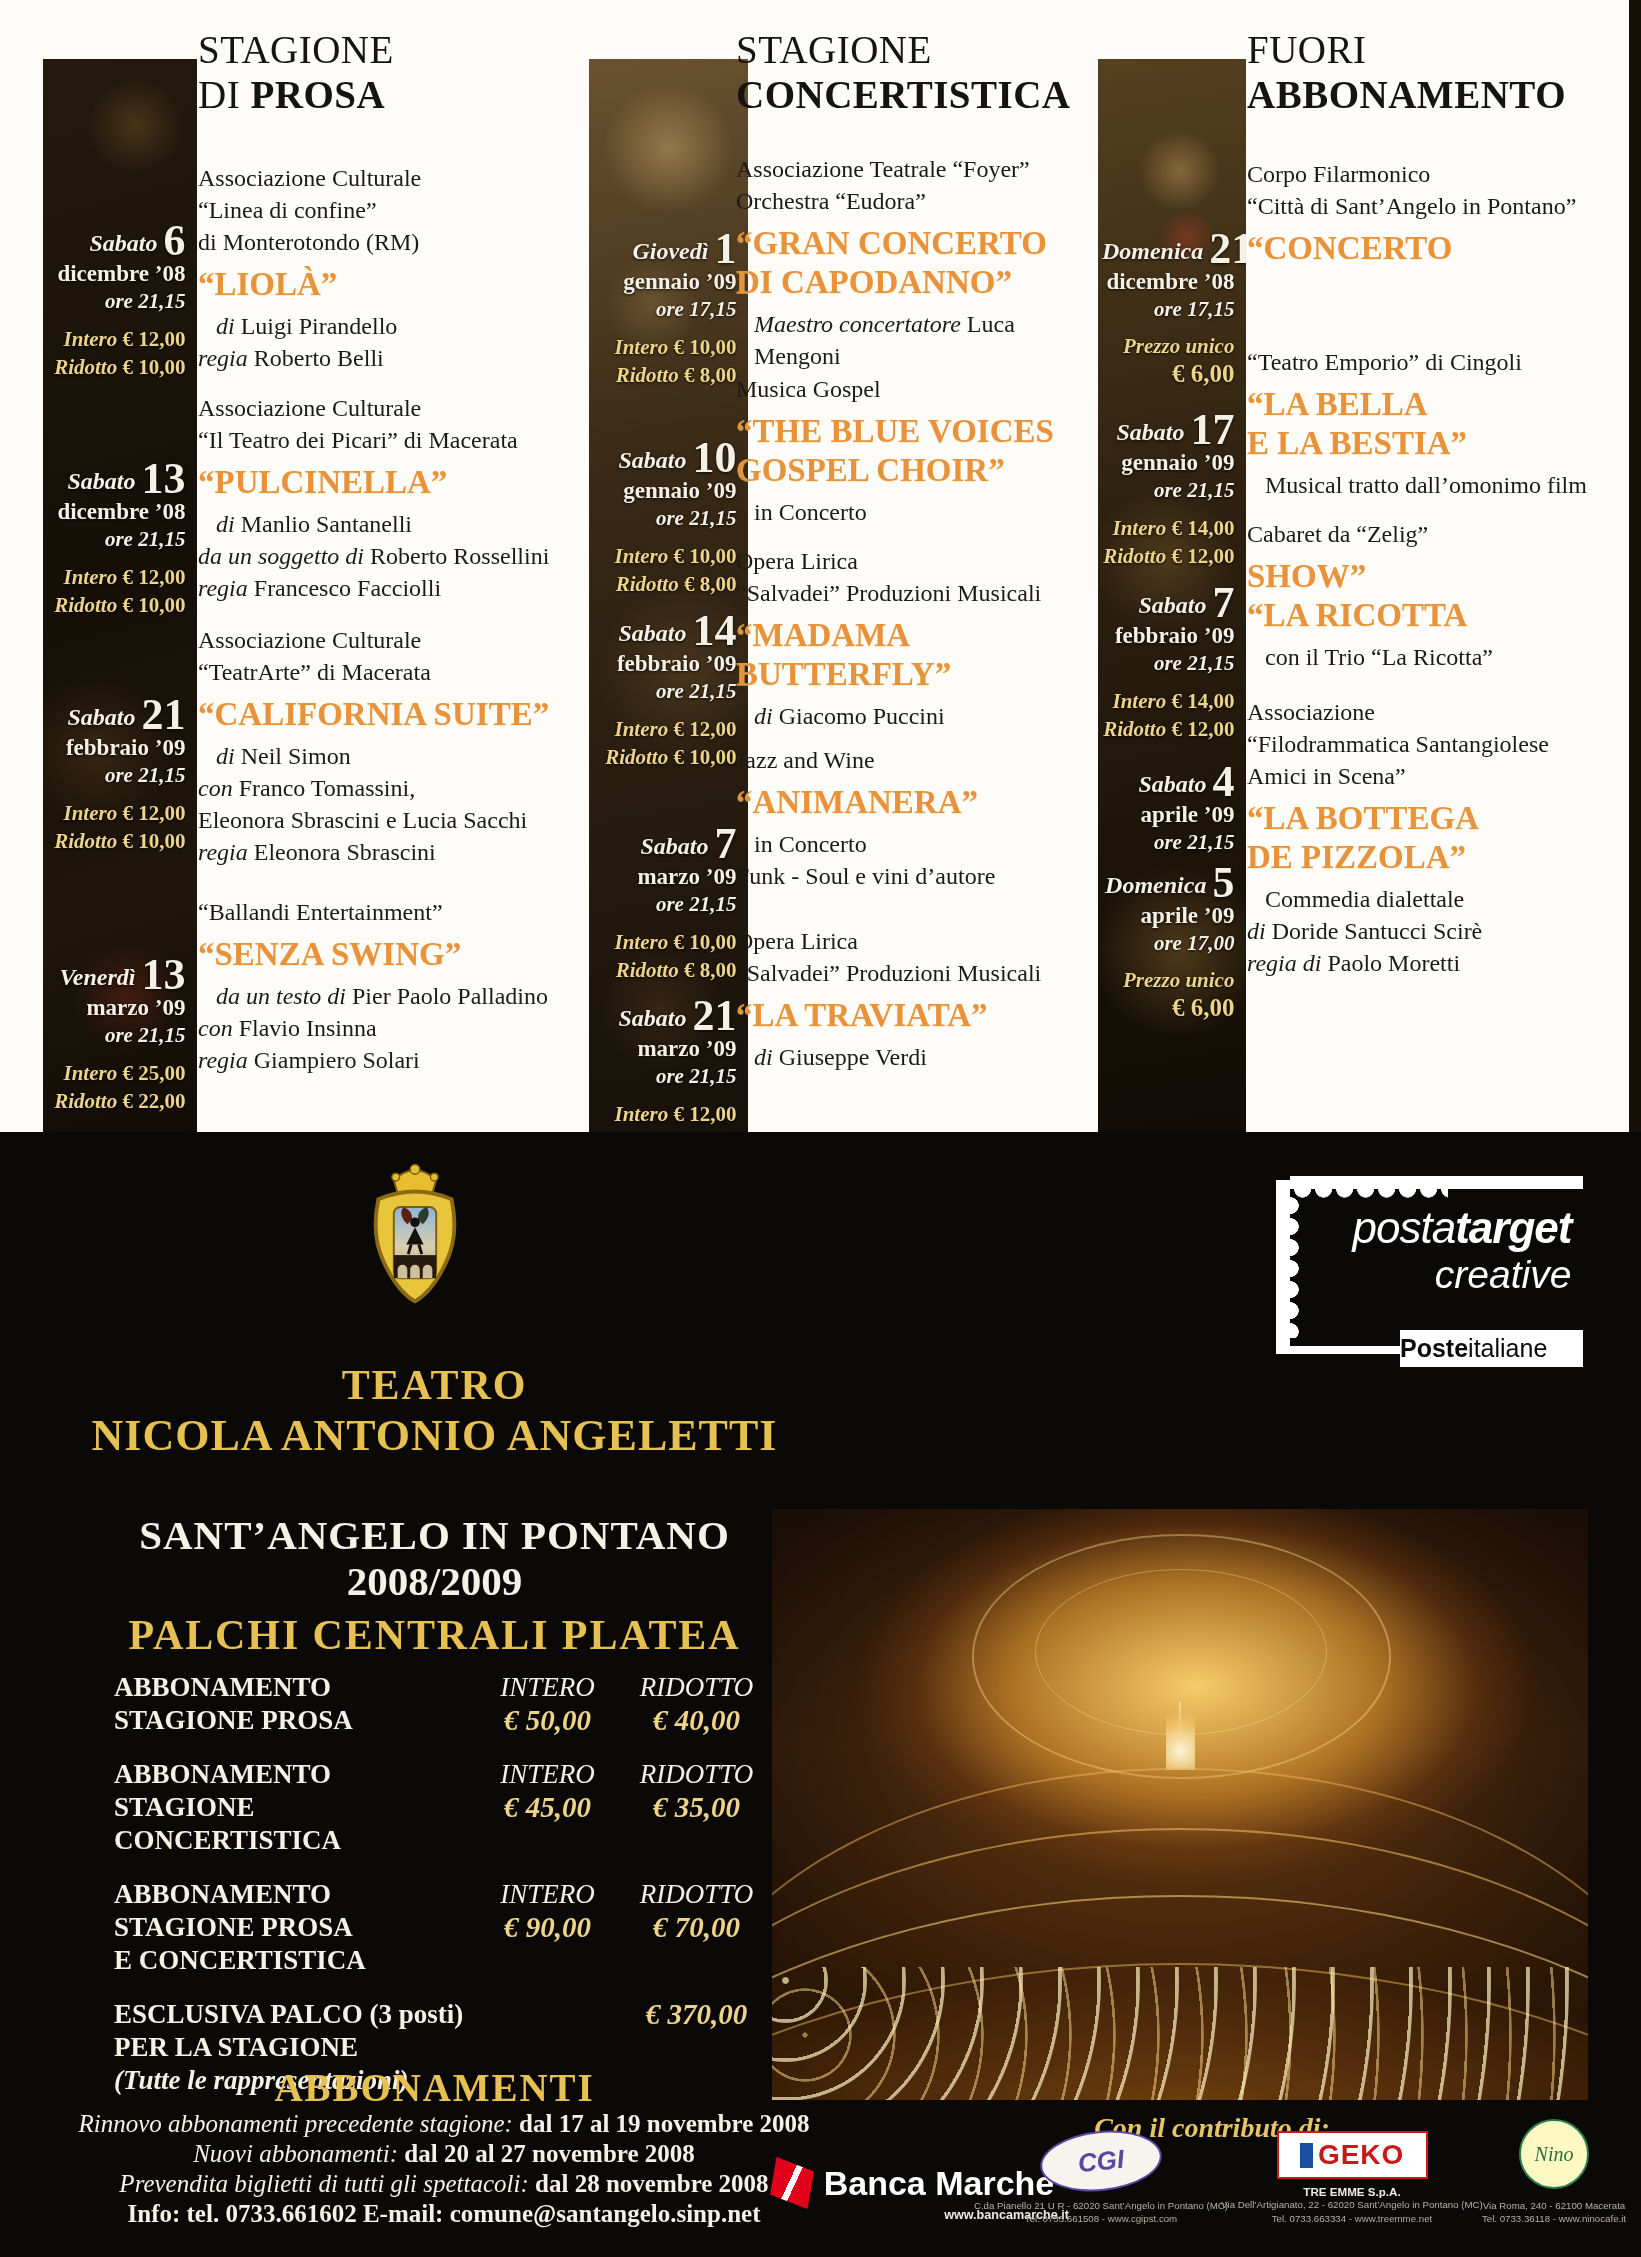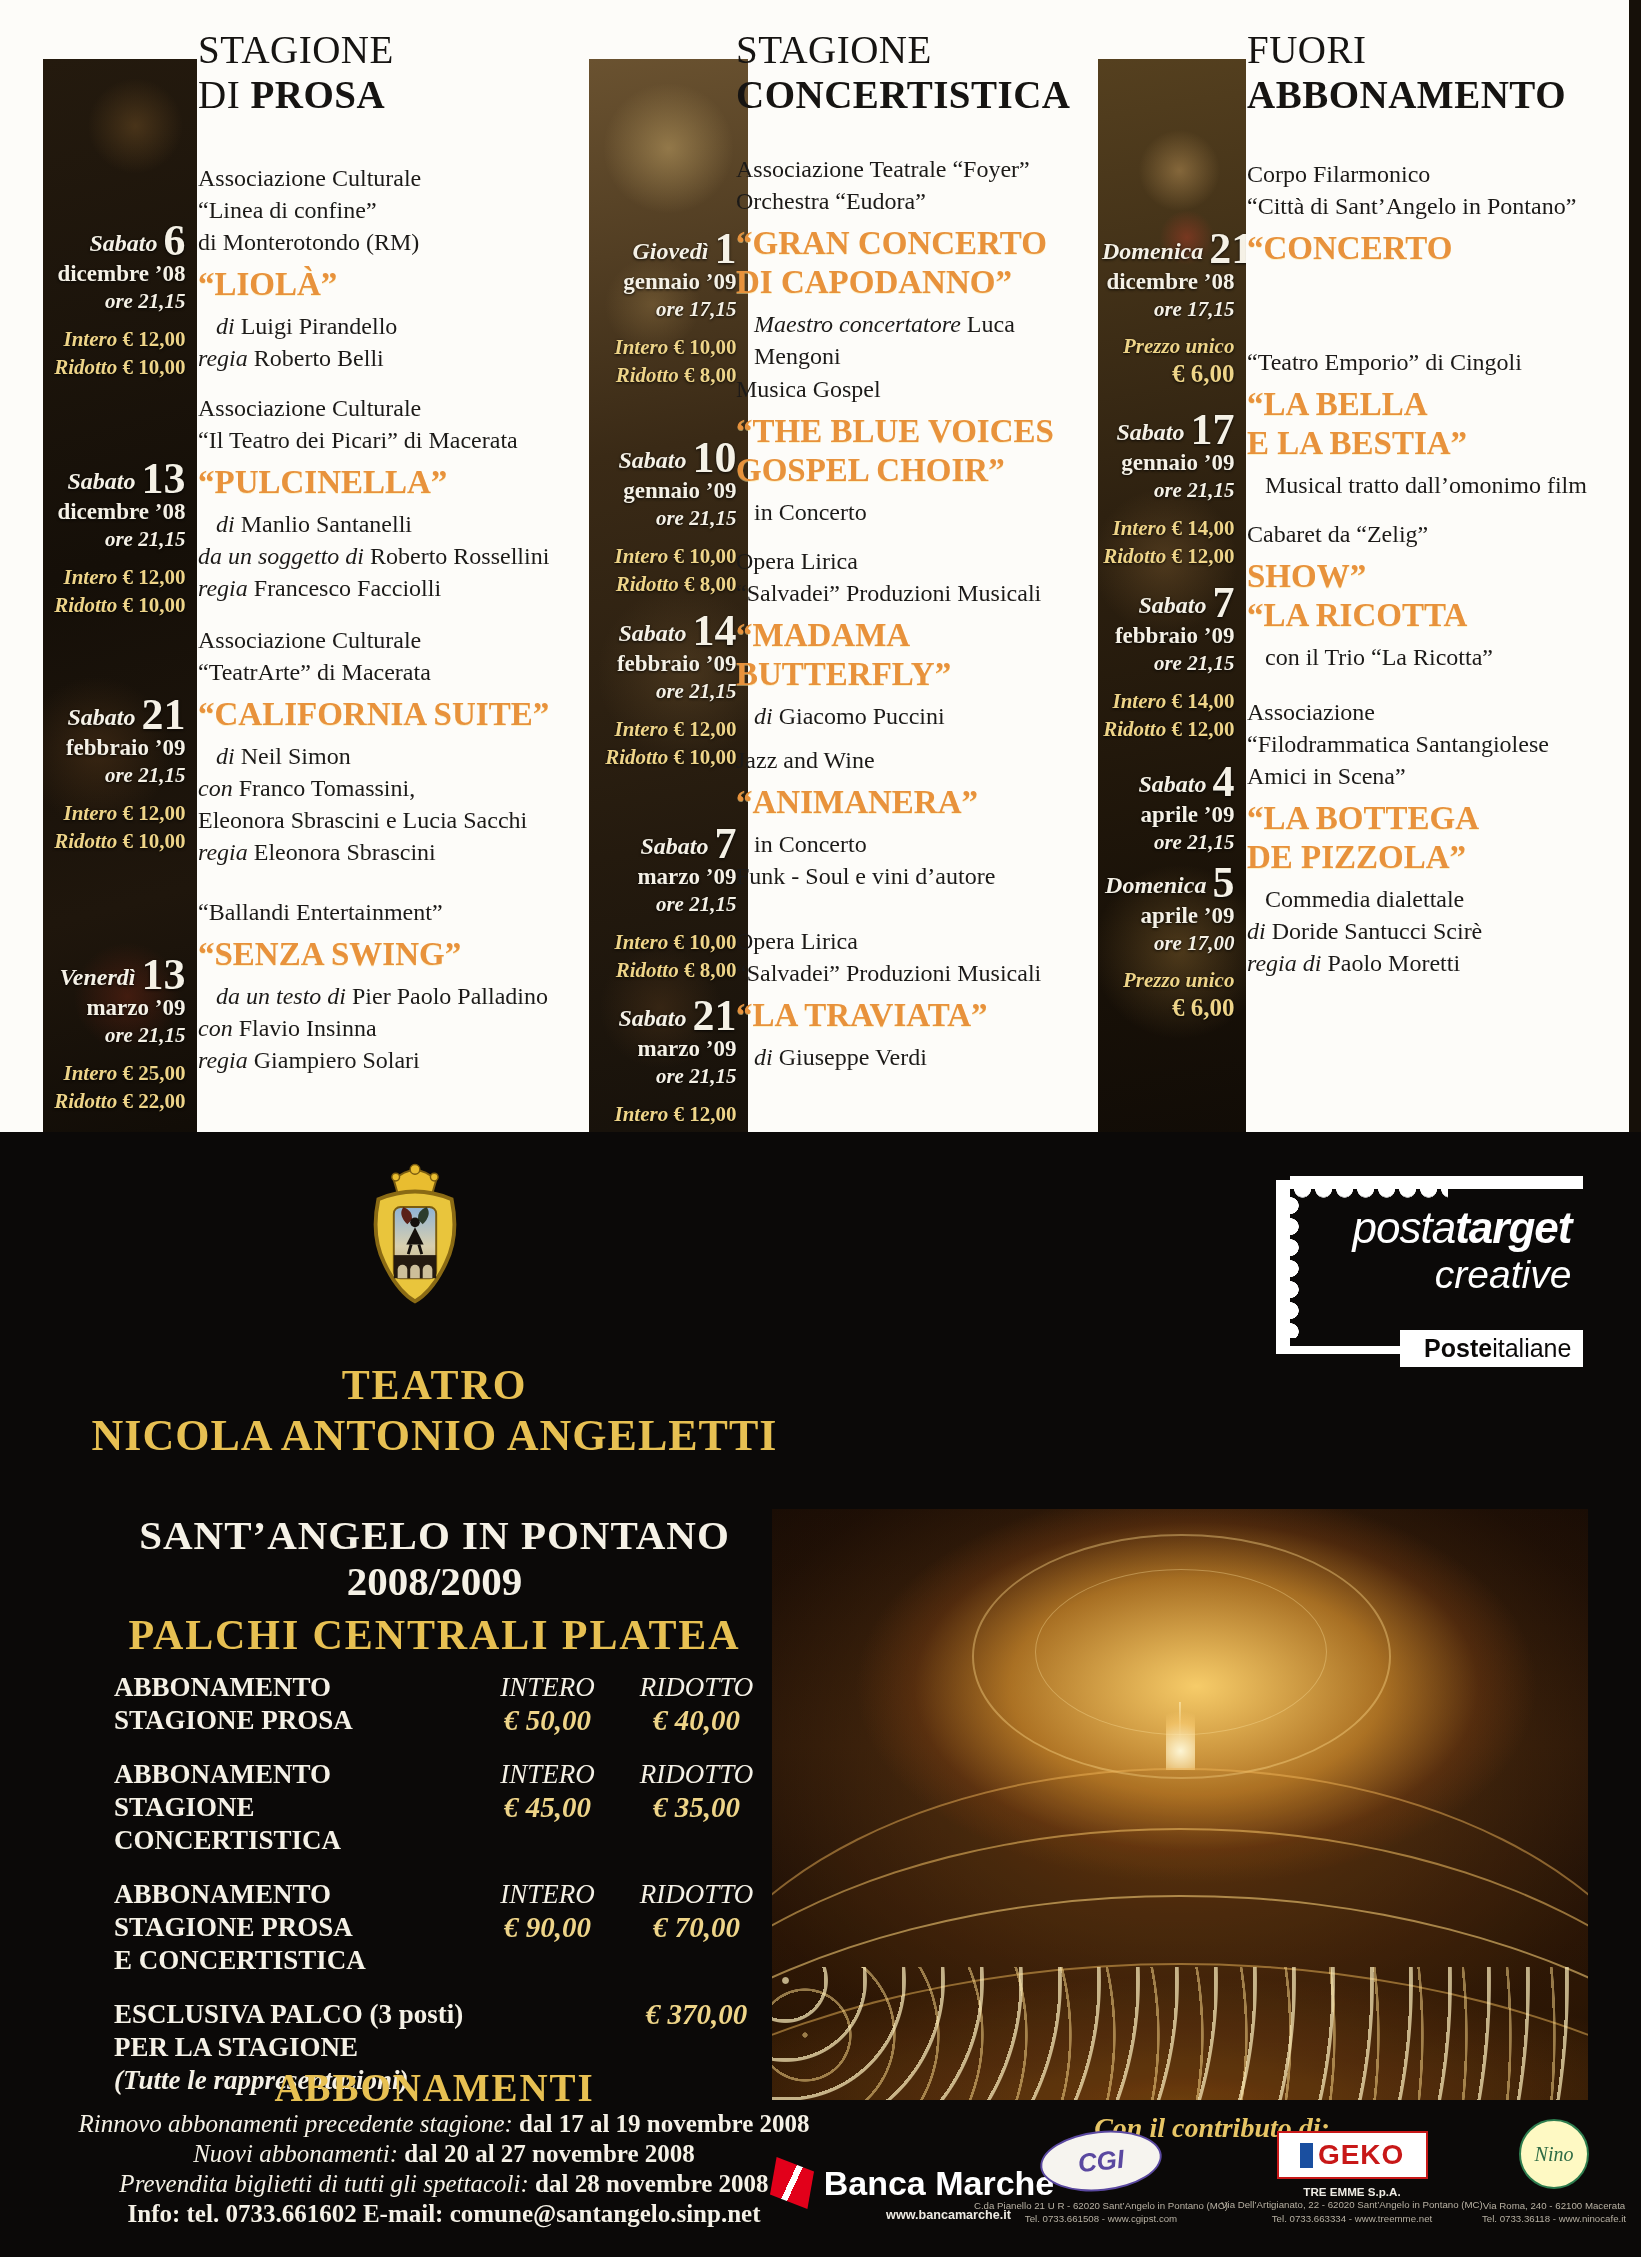--- a/index.html
+++ b/index.html
@@ -74,21 +74,21 @@
   .pt-scal-v{position:absolute;left:29px;top:19.3px;width:11.6px;height:143px;
     background-image:radial-gradient(circle 8.7px at 0px 10.6px,#fff 8.2px,transparent 8.7px);
     background-size:11.6px 21px;background-repeat:repeat-y;}
   .pt-bottomline{position:absolute;left:15.4px;top:170px;width:126px;height:7.7px;background:#fff;}
   .pt-words{position:absolute;left:44px;top:27px;right:11.6px;text-align:right;
     font-family:"Liberation Sans",sans-serif;font-style:italic;color:#fff;}
   .pt-line1{font-size:44px;line-height:50px;font-weight:400;letter-spacing:-1px;}
   .pt-line1 .w2{font-weight:700;}
   .pt-line2{font-size:39px;line-height:44px;}
   .pt-bar{position:absolute;left:139px;top:154px;right:0;height:37px;background:#fff;
-    display:flex;align-items:center;justify-content:flex-end;padding-right:11.6px;box-sizing:border-box;
+    display:flex;align-items:center;justify-content:flex-start;padding-right:11.6px;box-sizing:border-box;
     font-family:"Liberation Sans",sans-serif;font-size:25px;color:#0b0908;}
   .pt-bar .b1{font-weight:700;}
 
   .teatro{position:absolute;left:87px;top:228px;width:695px;text-align:center;
           color:var(--heading_gold);font-weight:700;}
   .teatro .t1{font-size:42px;line-height:50px;letter-spacing:1.9px;}
   .teatro .t2{font-size:44px;line-height:52px;letter-spacing:1px;}
   .loc{position:absolute;left:87px;top:379px;width:695px;text-align:center;
        color:var(--white_ink);font-size:41px;font-weight:700;letter-spacing:1px;}
   .season{position:absolute;left:87px;top:425px;width:695px;text-align:center;
@@ -132,21 +132,21 @@
   .ph-band{position:absolute;left:0;right:0;top:458px;height:133px;
     background-image:
       repeating-radial-gradient(circle at 13.5px 13.5px, rgba(255,240,190,.7) 0 2.9px, rgba(0,0,0,0) 3.9px 39px),
       repeating-radial-gradient(circle at 33px 68px, rgba(255,220,140,.5) 0 2.4px, rgba(0,0,0,0) 2.9px 44px);}
 
   .contributo{position:absolute;left:985px;top:980px;width:454px;text-align:center;
     font-size:28px;font-style:italic;font-weight:700;color:#e7c565;}
 
   .sponsor{position:absolute;text-align:center;}
   .scap{font-family:"Liberation Sans",sans-serif;font-size:9.7px;line-height:13.5px;color:#b7b0a2;}
-  .sp-banca{left:770px;top:1025px;width:299px;text-align:center;}
+  .sp-banca{left:770px;top:1025px;width:299px;text-align:right;}
   .bm-row{display:flex;align-items:center;}
   .bm-icon{width:44px;height:52px;flex:0 0 44px;
     background:linear-gradient(115deg, var(--banca_red) 45%, #fff 45% 55%, var(--banca_red) 55%);
     clip-path:polygon(15% 0, 100% 28%, 85% 100%, 0 72%);}
   .bm-text{margin-left:9.7px;font-family:"Liberation Sans",sans-serif;font-size:34px;font-weight:700;color:#fff;}
   .sp-banca .scap{font-size:12.6px;font-weight:700;color:#efece4;margin-left:58px;}
   .sp-cgi{left:966px;top:999px;width:270px;}
   .cgi-oval{width:118px;height:56px;margin:0 auto 7.7px;background:#f6f4ef;border:2.9px solid var(--cgi_purple);
     border-radius:50%;transform:rotate(-6deg);display:flex;align-items:center;justify-content:center;
     font-family:"Liberation Sans",sans-serif;font-style:italic;font-weight:700;font-size:26px;color:var(--cgi_purple);}

